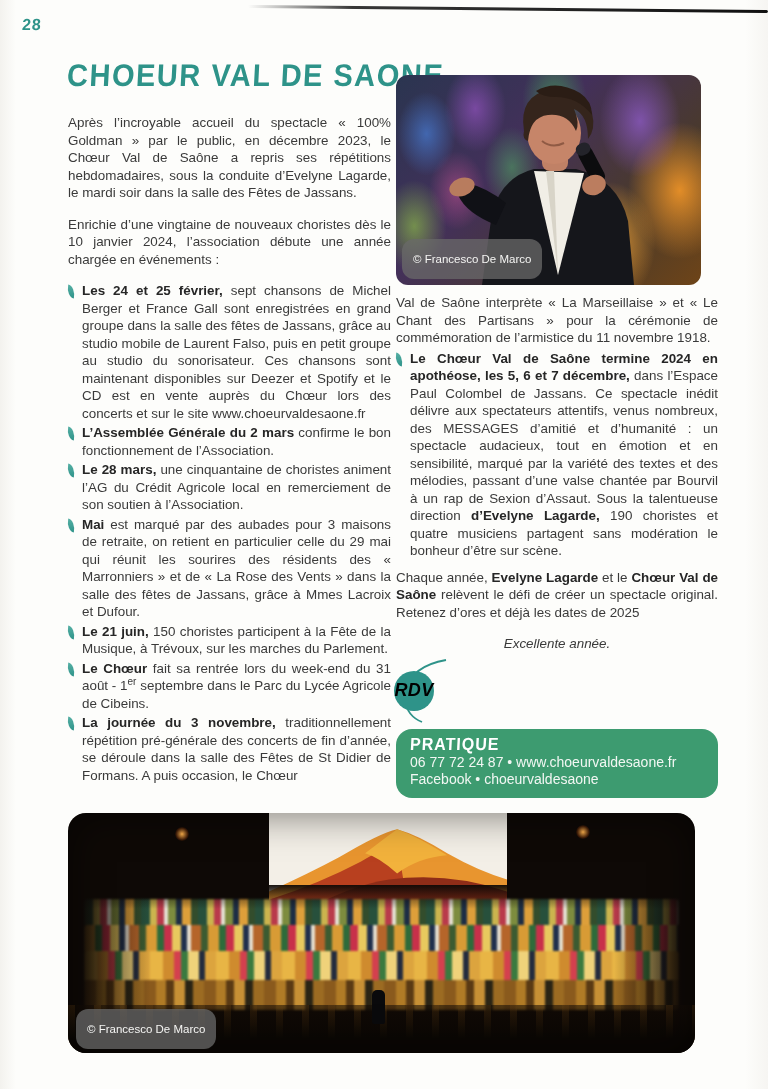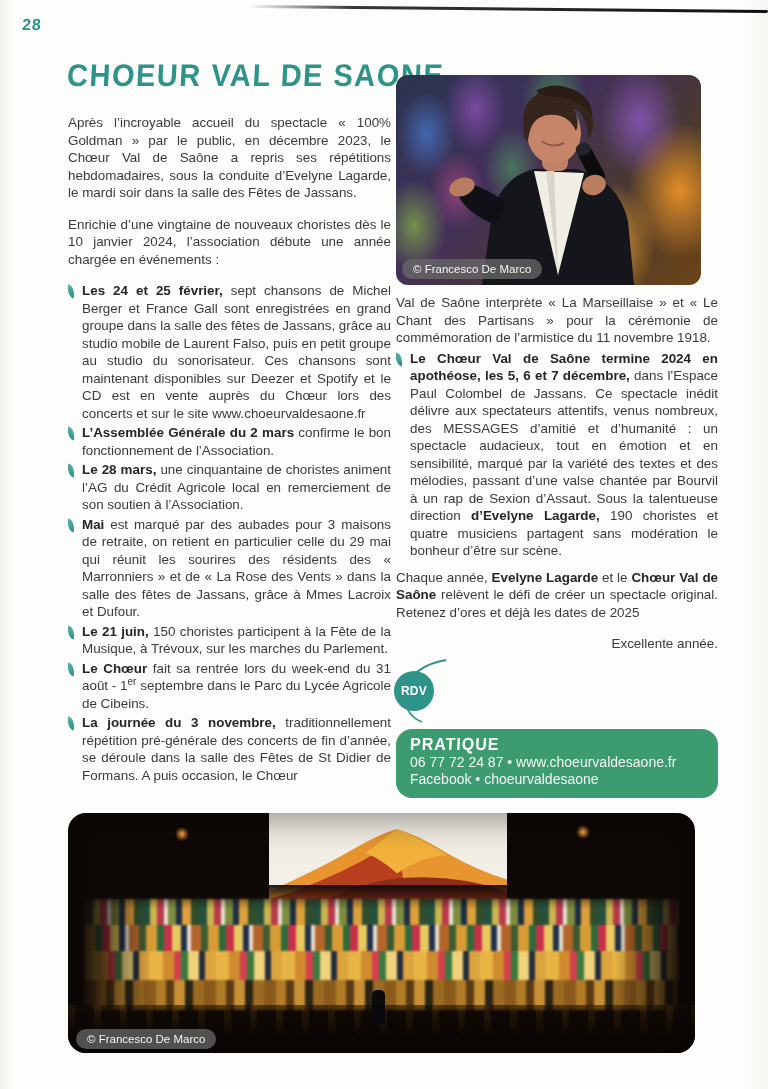--- a/index.html
+++ b/index.html
@@ -49,35 +49,35 @@
       radial-gradient(58px 80px at 80% 22%,rgba(150,95,215,.7),transparent 70%),
       radial-gradient(72px 95px at 93% 55%,rgba(242,150,40,.9),transparent 72%),
       radial-gradient(64px 85px at 70% 80%,rgba(245,165,55,.9),transparent 72%),
       radial-gradient(46px 66px at 52% 12%,rgba(70,160,90,.7),transparent 70%),
       radial-gradient(40px 56px at 20% 55%,rgba(230,90,160,.45),transparent 70%),
       linear-gradient(135deg,#2a3550,#43305a 38%,#4a3a2a 72%,#6e4418);
   }
   .photo-top svg{position:absolute;inset:0;}
   .credit-pill{
     position:absolute;left:6px;bottom:6px;background:rgba(105,105,105,.75);
-    color:#f4f4f2;font-size:11.5px;padding:4px 11px;border-radius:12px;white-space:nowrap;
+    color:#f4f4f2;font-size:11.5px;padding:14px 11px;border-radius:12px;white-space:nowrap;
   }
   
   .cont{margin-top:9px;}
   .rbullet{position:relative;margin:3px 0 0 14px;font-size:13.4px;line-height:17.5px;text-align:justify;}
   .closing{margin-top:9px;}
-  .signoff{margin-top:9px;text-align:right;}
+  .signoff{margin-top:9px;text-align:center;font-style:italic;}
   
   .rdv{position:relative;display:flex;margin-top:5px;min-height:66px;}
   .rdv-badgewrap{position:relative;width:50px;height:66px;flex:0 0 50px;}
   .rdv-arc{position:absolute;left:-4px;top:0;}
   .rdv-badge{
     position:absolute;left:-2px;top:13px;width:40px;height:40px;border-radius:50%;
-    background:#2E9389;color:#ffffff;font-weight:bold;font-size:12px;
-    display:flex;align-items:center;justify-content:center;letter-spacing:.3px;
+    background:#2E9389;color:#000000;font-weight:bold;font-size:18px;
+    display:flex;align-items:center;justify-content:center;letter-spacing:.3px;font-style:italic;
   }
   .rdv-text{padding-top:8px;font-size:13.2px;line-height:17px;}
   .rdv-title{font-weight:bold;font-size:13.8px;color:#262626;}
   
   .pratique{
     margin-top:5px;background:#3D9B70;border-radius:16px;color:#fff;
     padding:7px 14px 10px 14px;min-height:45px;
   }
   .pratique-title{
     font-weight:800;font-size:16px;letter-spacing:1px;

